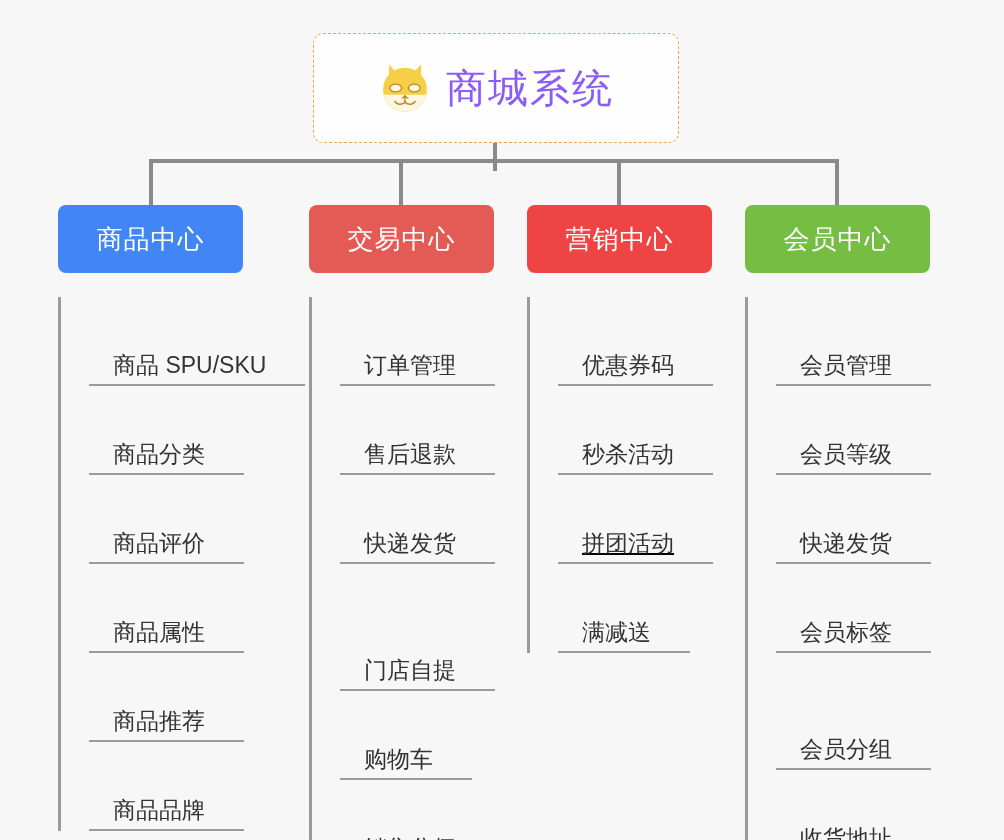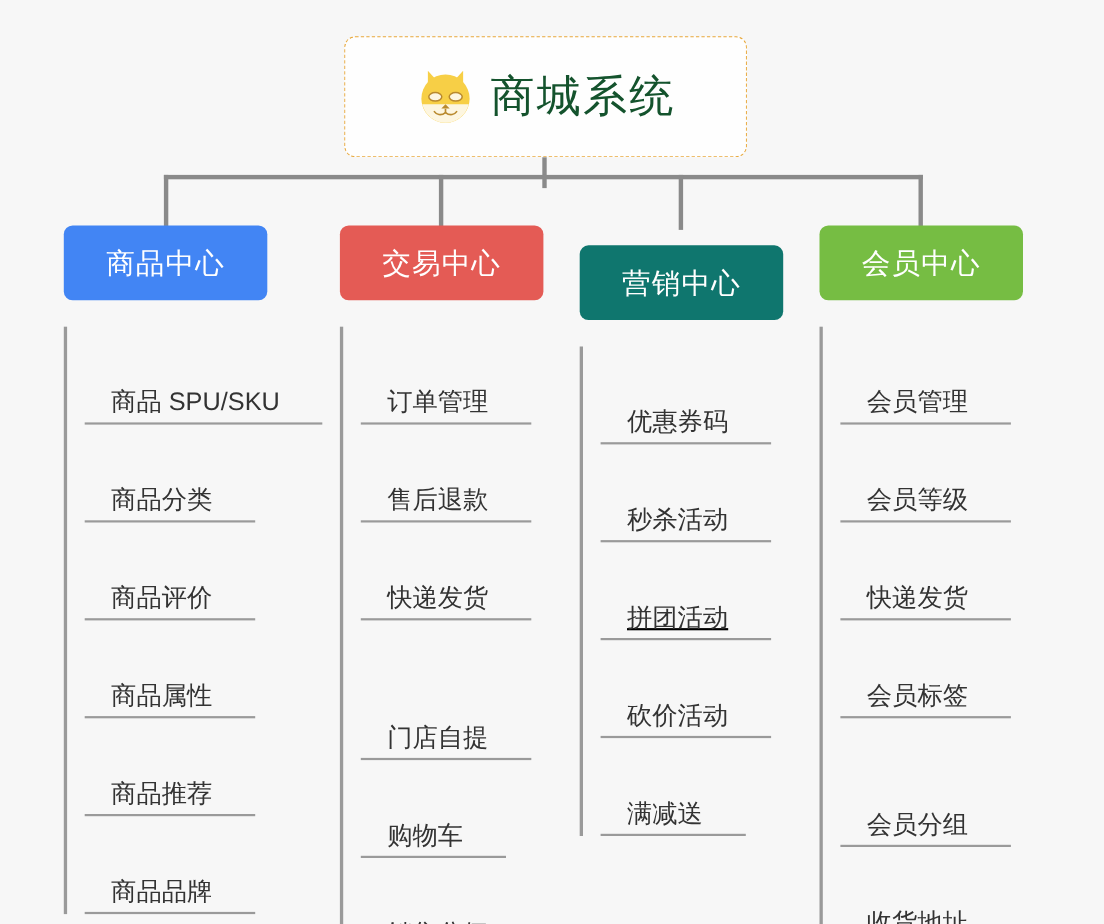--- a/index.html
+++ b/index.html
@@ -32,21 +32,21 @@
     gap: 14px;
   }
   #root-node .dog-icon {
     width: 54px;
     height: 54px;
     flex: 0 0 auto;
     display: block;
   }
   #root-node .root-title {
     font-size: 40px;
-    color: #14532d;
+    color: #8b5cf6;
     letter-spacing: 2px;
     line-height: 1;
     white-space: nowrap;
   }
 
   
   .conn-stem {
     position: absolute;
     left: 493px;
     top: 143px;
@@ -84,21 +84,21 @@
     color: #ffffff;
     font-size: 26px;
     letter-spacing: 1px;
     box-sizing: border-box;
   }
 
   
   .leaf-list {
     position: relative;
     margin-top: 24px;
-    padding-left: 16px;
+    padding-left: 28px;
     border-left: 3px solid #9a9a9a;
     box-sizing: border-box;
     text-align: center;
   }
   .leaf-item {
     height: 89px;
     display: flex;
     align-items: flex-end;
     box-sizing: border-box;
     border-bottom: 2px solid #9a9a9a;
@@ -182,34 +182,31 @@
     <div class="leaf-item" style="width:132px;">
         <span class="leaf-label">购物车</span>
       </div>
     <div class="leaf-item" style="width:155px;">
         <span class="leaf-label">销售分佣</span>
       </div>
   </div>
 </div>
 
 <div class="column" style="left:527px; width:185px;">
-  <div class="cat-box" style="background:#0f766e;margin-top:18px;">营销中心</div>
+  <div class="cat-box" style="background:#ef4444;">营销中心</div>
   <div class="leaf-list">
     <div class="leaf-item" style="width:155px;">
         <span class="leaf-label">优惠券码</span>
       </div>
     <div class="leaf-item" style="width:155px;">
         <span class="leaf-label">秒杀活动</span>
       </div>
     <div class="leaf-item" style="width:155px;text-decoration:underline;">
         <span class="leaf-label">拼团活动</span>
       </div>
-    <div class="leaf-item" style="width:155px;">
-        <span class="leaf-label">砍价活动</span>
-      </div>
     <div class="leaf-item" style="width:132px;">
         <span class="leaf-label">满减送</span>
       </div>
   </div>
 </div>
 
 <div class="column" style="left:745px; width:185px;">
   <div class="cat-box" style="background:#76bd43;">会员中心</div>
   <div class="leaf-list">
     <div class="leaf-item" style="width:155px;">

